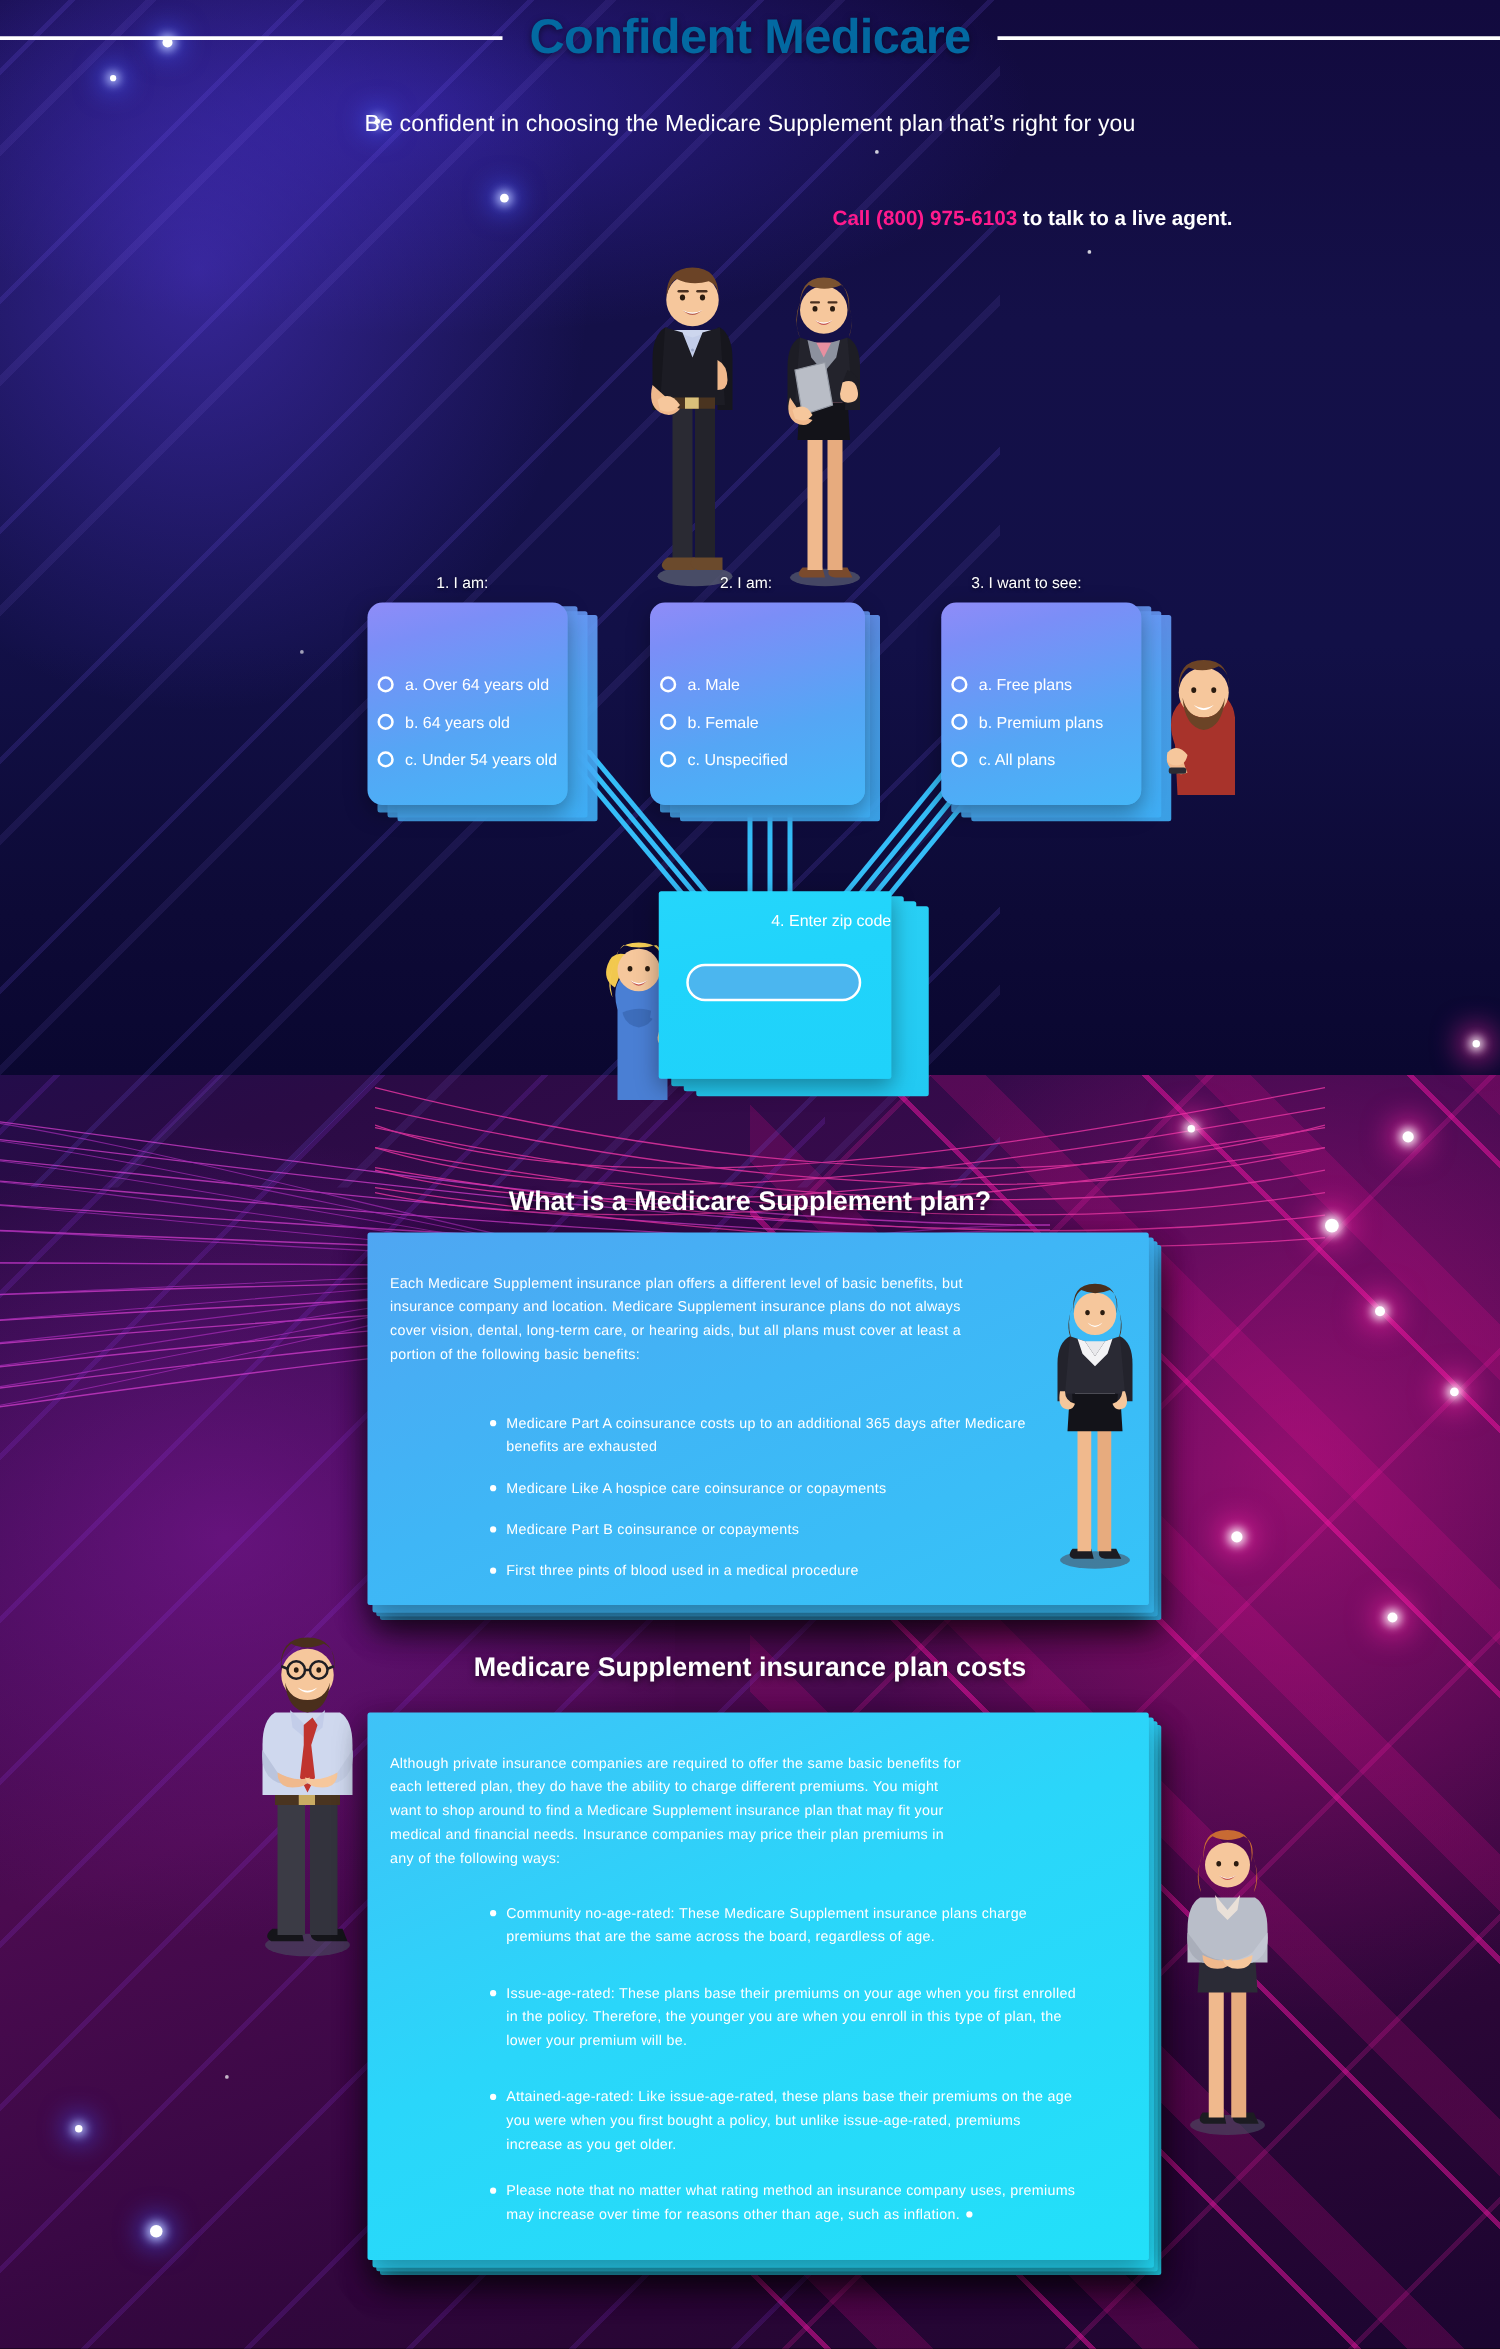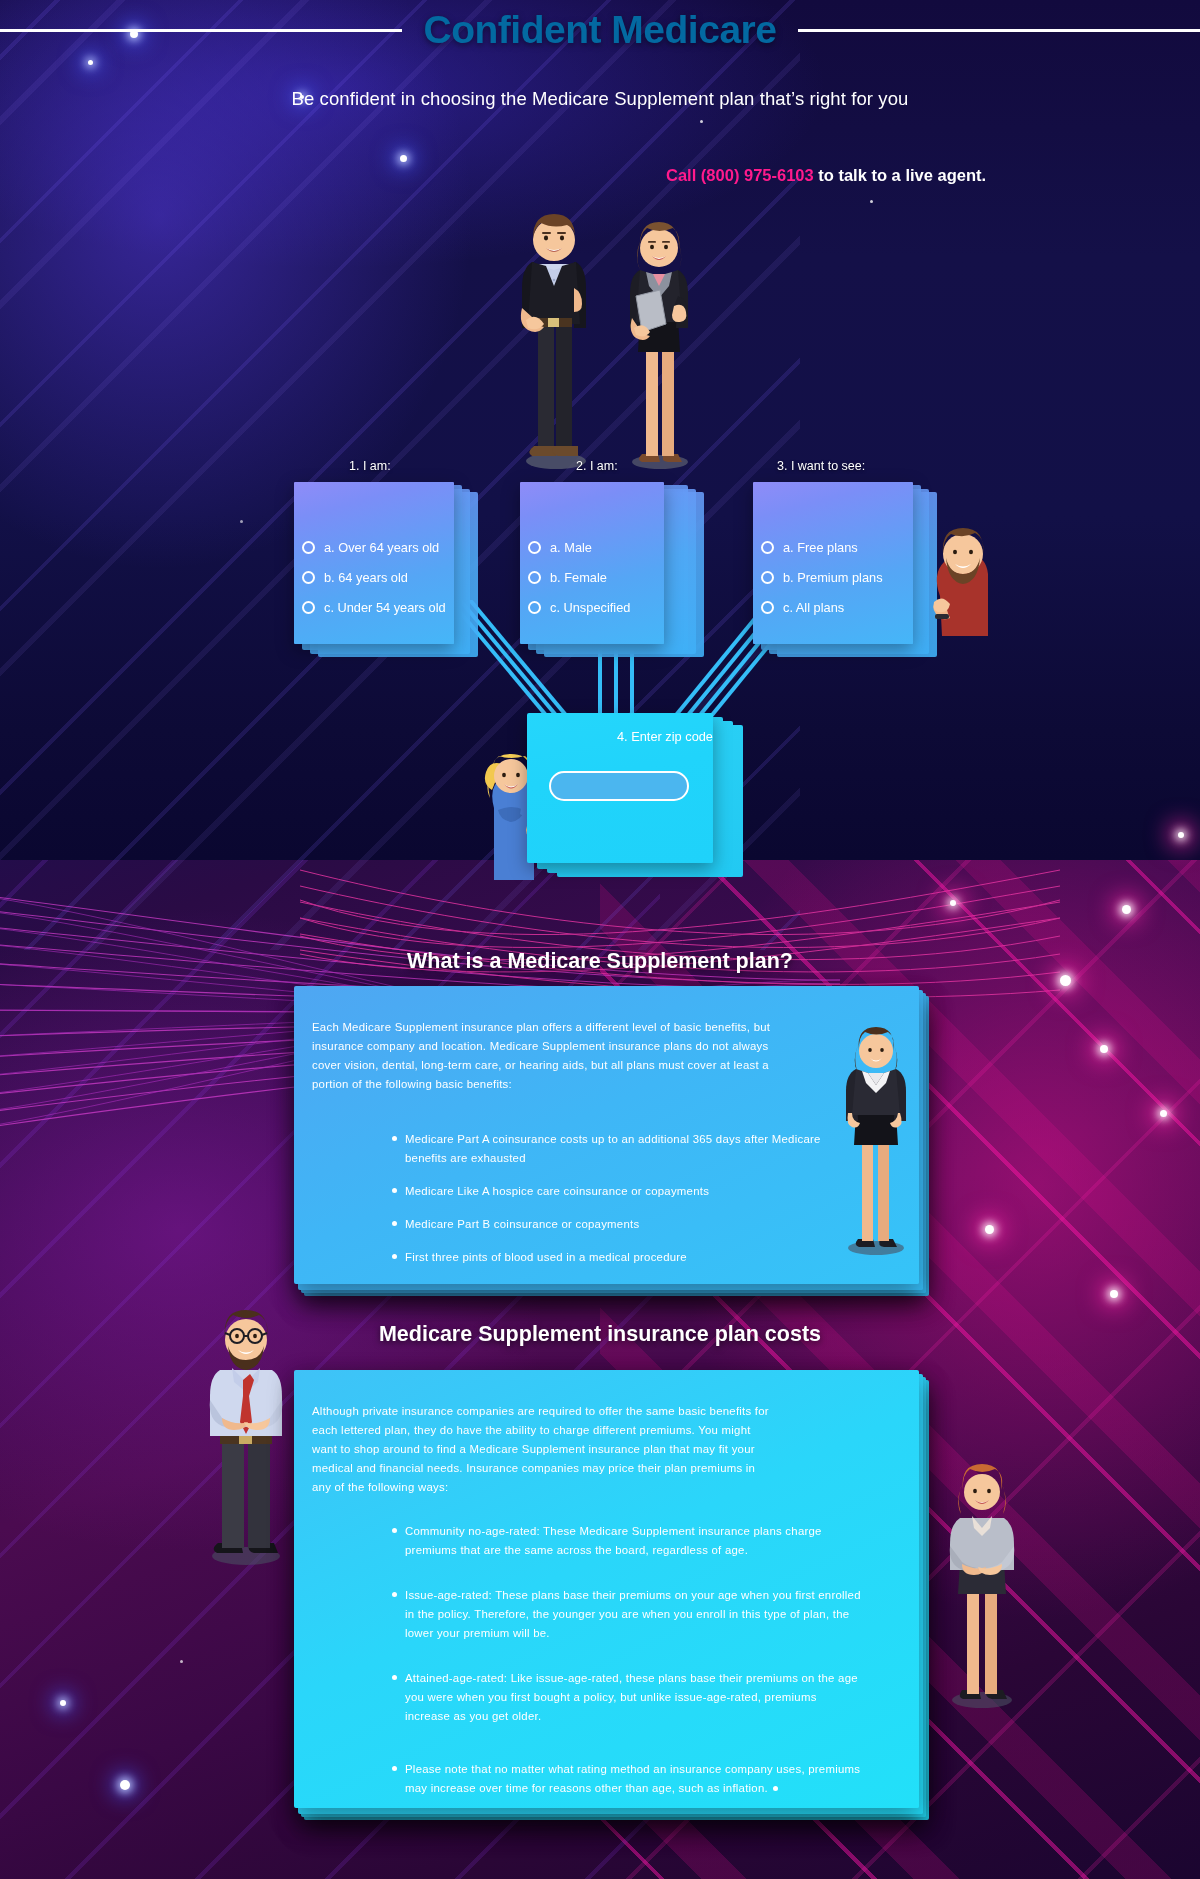--- a/index.html
+++ b/index.html
@@ -113,21 +113,21 @@
     position:absolute; font-size:12.5px; color:#fff; font-weight:400;
     text-shadow:0 1px 3px rgba(0,0,0,.6);
   }
   .card-stack { position:absolute; }
   .card-shadow {
     position:absolute; border-radius:2px;
     background:linear-gradient(160deg,#7b8cf6 0%, #4fa8f5 55%, #3fb0f7 100%);
     opacity:.9;
   }
   .card {
-    position:absolute; left:0; top:0; border-radius:1px;
+    position:absolute; left:0; top:0; border-radius:12px;
     background:linear-gradient(165deg,#8f8cf8 0%, #7b8ef7 18%, #55a6f5 62%, #45b6f8 100%);
     box-shadow:0 6px 18px rgba(0,0,0,.35);
   }
   .opt { position:absolute; display:flex; align-items:center; gap:9px; }
   .radio {
     width:13px; height:13px; border-radius:50%;
     border:2px solid #ffffff; background:transparent; flex:0 0 auto;
   }
   .opt-label { font-size:12.8px; color:#fff; white-space:nowrap; }
 
@@ -387,21 +387,21 @@
       <span class="radio"></span>
       <span class="opt-label">c. Under 54 years old</span>
     </div>
   </div>
 </div>
 
 <div class="card-stack" style="left:520px;top:482px;width:190px;height:175px">
   <div class="card-shadow" style="left:24px;top:10px;width:160px;height:165px"></div>
   <div class="card-shadow" style="left:16px;top:7px;width:160px;height:165px"></div>
   <div class="card-shadow" style="left:8px;top:3px;width:160px;height:165px"></div>
-  <div class="card" style="width:144px;height:162px">
+  <div class="card" style="width:172px;height:162px">
     <div class="opt" style="left:8px;top:58px">
       <span class="radio"></span>
       <span class="opt-label">a. Male</span>
     </div>
     <div class="opt" style="left:8px;top:88px">
       <span class="radio"></span>
       <span class="opt-label">b. Female</span>
     </div>
     <div class="opt" style="left:8px;top:118px">
       <span class="radio"></span>
@@ -581,21 +581,21 @@
     </div>
     <div class="bullets" style="left:98px;top:152px;width:470px">
       <div class="bullet" style="margin-bottom:26px">
         <span class="dot"></span>
         <span class="btxt">Community no-age-rated: These Medicare Supplement insurance plans charge premiums that are the same across the board, regardless of age.</span>
       </div>
       <div class="bullet" style="margin-bottom:26px">
         <span class="dot"></span>
         <span class="btxt">Issue-age-rated: These plans base their premiums on your age when you first enrolled in the policy. Therefore, the younger you are when you enroll in this type of plan, the lower your premium will be.</span>
       </div>
-      <div class="bullet" style="margin-bottom:34px">
+      <div class="bullet" style="margin-bottom:18px">
         <span class="dot"></span>
         <span class="btxt">Attained-age-rated: Like issue-age-rated, these plans base their premiums on the age you were when you first bought a policy, but unlike issue-age-rated, premiums increase as you get older.</span>
       </div>
       <div class="bullet">
         <span class="dot"></span>
         <span class="btxt"><span>Please note that no matter what rating method an insurance company uses, premiums may increase over time for reasons other than age, such as inflation.</span><span class="end-dot"></span></span>
       </div>
     </div>
   </div>
 </div>

